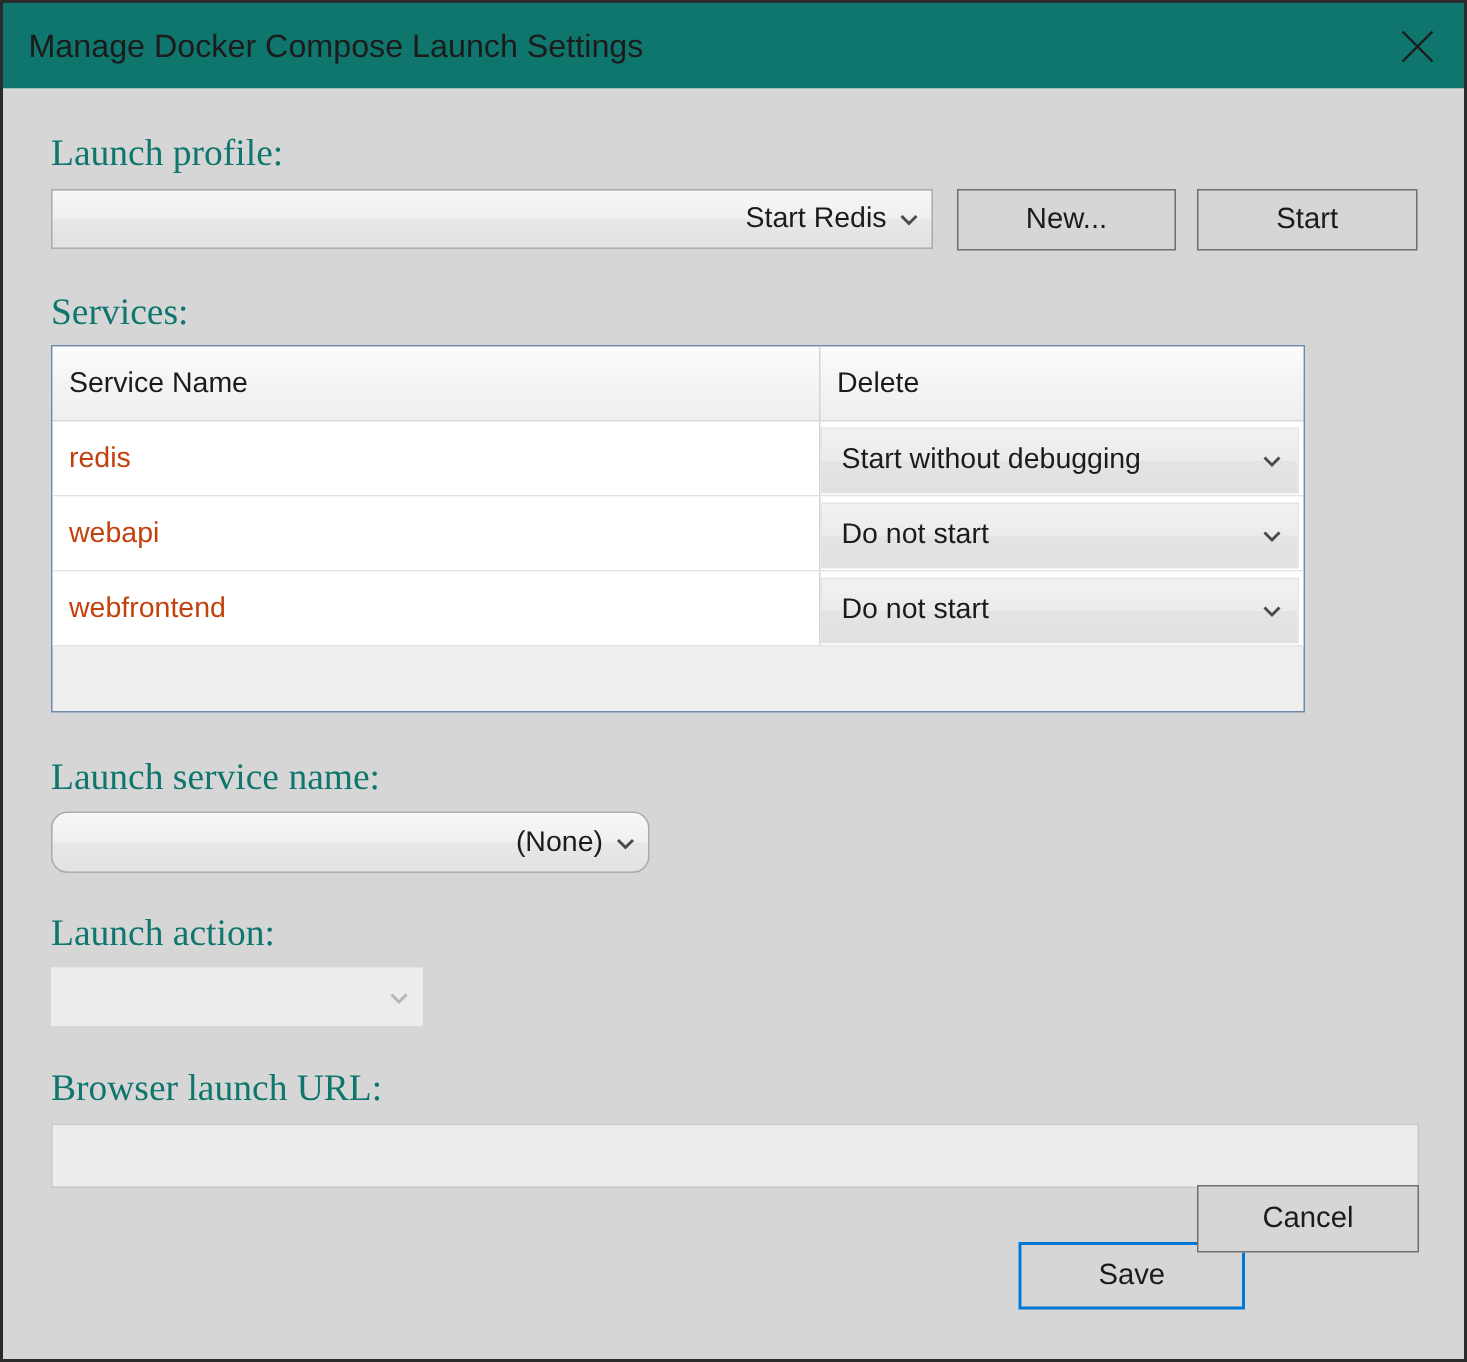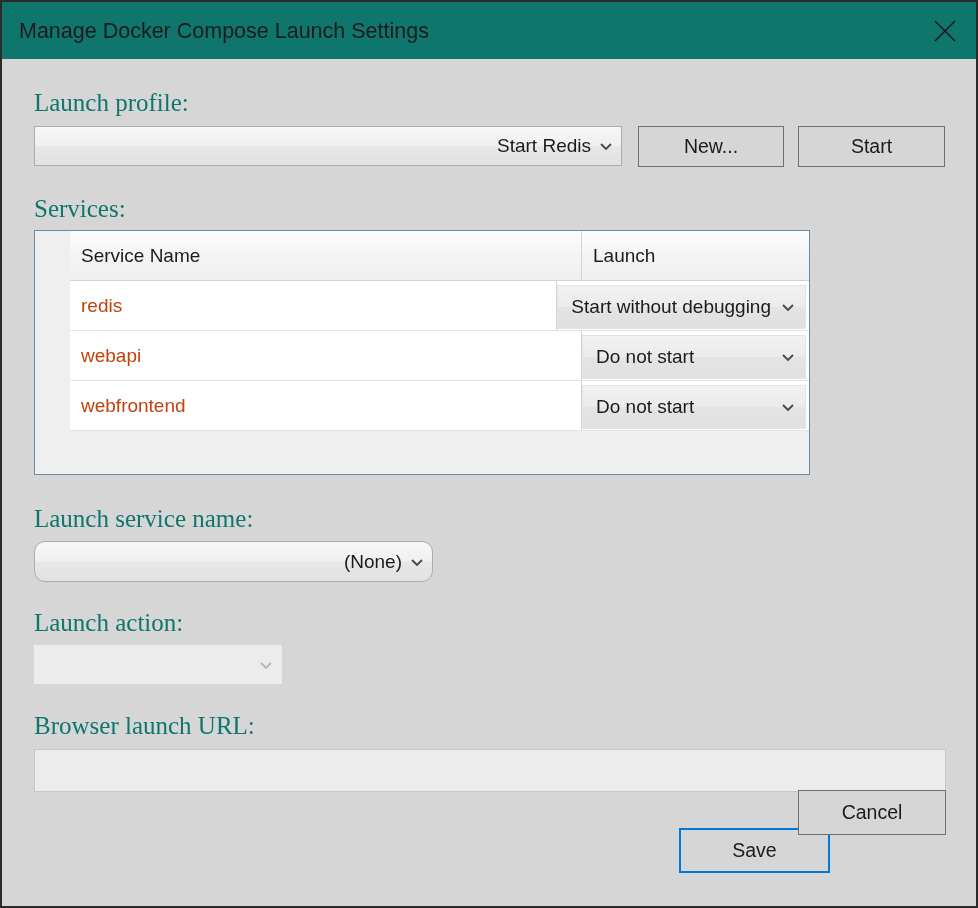--- a/index.html
+++ b/index.html
@@ -223,25 +223,25 @@
             <path d="M3 6 L8 11 L13 6" stroke="#4a4a4a" stroke-width="1.9" fill="none"></path>
           </svg>
       </span>
     </div>
 
     <div class="btn" style="left:636px; top:67px; width:146px; height:41px;">New...</div>
     <div class="btn" style="left:796px; top:67px; width:147px; height:41px;">Start</div>
 
     <div class="label" style="left:32px; top:136px;">Services:</div>
 
-    <div class="grid" style="left:32px; top:171px; width:776px; height:245px;padding-left:35px;">
+    <div class="grid" style="left:32px; top:171px; width:836px; height:245px;">
 
       <div class="grid-header">
         <div class="cell c1">Service Name</div>
-        <div class="cell c2">Launch</div>
+        <div class="cell c2">Delete</div>
       </div>
 
       <div class="grid-row">
         <div class="cell c1">redis</div>
         <div class="cell c2">
           <div class="cell-combo">
             <span class="combo-text">Start without debugging</span>
             <span class="chev">
               <svg width="16" height="16" viewBox="0 0 16 16">
                   <path d="M3 6 L8 11 L13 6" stroke="#4a4a4a" stroke-width="1.9" fill="none"></path>

